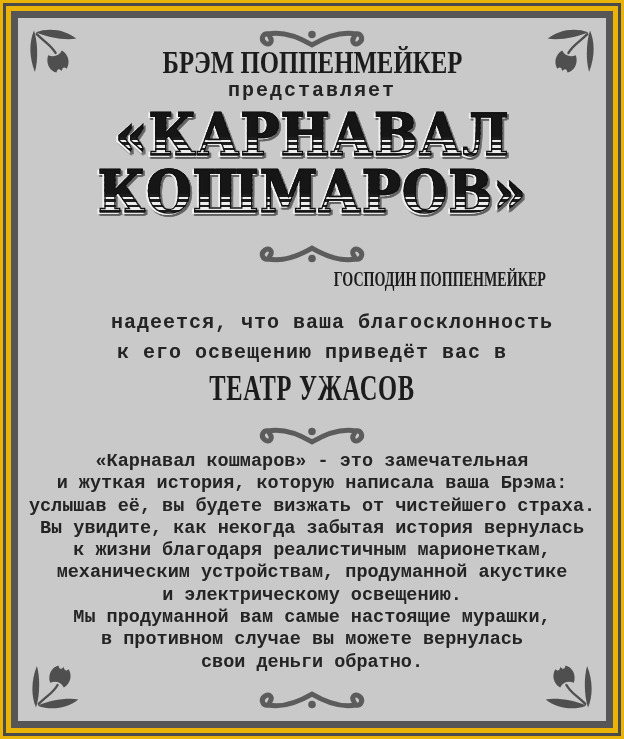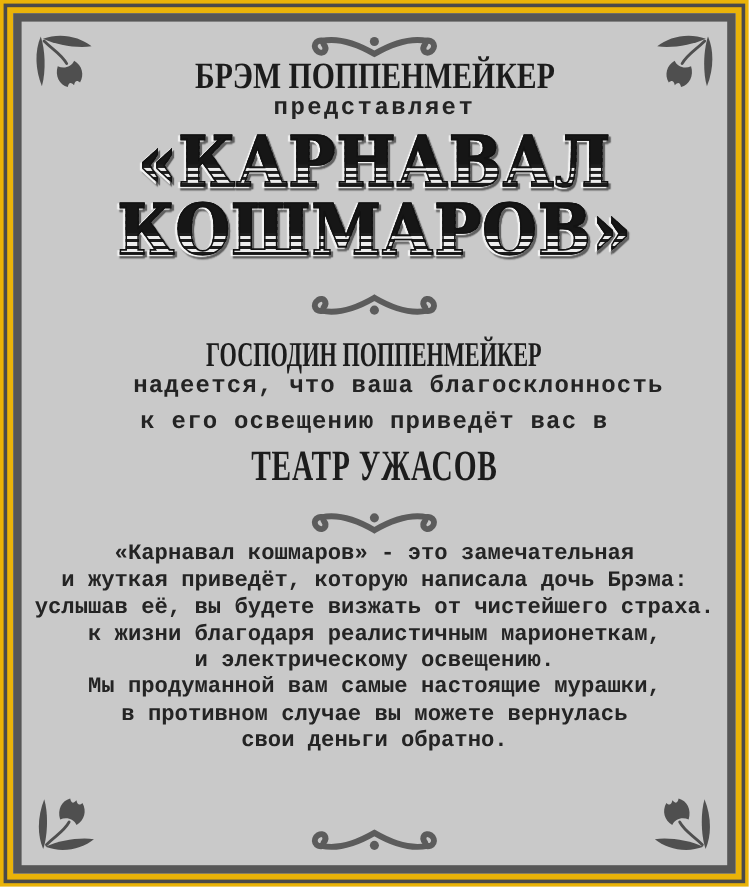--- a/index.html
+++ b/index.html
@@ -26,21 +26,21 @@
   .flourish-1{top:8px;}
   .flourish-2{top:222px;}
   .flourish-3{top:405px;}
   .flourish-4{top:668px;}
 
   
   .heading{font-family:"Liberation Serif",serif;font-weight:bold;color:#1c1c1c;line-height:1.1;}
   .heading span{display:inline-block;}
   .presenter{top:28px;font-size:31px;}
   .presenter span{transform:scaleX(.80);}
-  .subheading{top:263px;font-size:29px;}
+  .subheading{top:249px;font-size:22px;text-align:right;}
   .subheading span{transform:scaleX(.64);}
   .venue{top:351px;font-size:36px;letter-spacing:1px;}
   .venue span{transform:scaleX(.68);}
 
   
   .mono{font-family:"Liberation Mono",monospace;font-weight:bold;color:#242424;}
   .presents{top:61px;font-size:20px;letter-spacing:2px;}
   .hope-1{top:293px;font-size:20px;letter-spacing:1px;padding-left:40px;}
   .hope-2{top:323px;font-size:20px;letter-spacing:1px;}
 
@@ -172,23 +172,25 @@
       </div>
       <div class="center-row mono hope-1">надеется, что ваша благосклонность</div>
       <div class="center-row mono hope-2">к его освещению приведёт вас в</div>
 
       <div class="center-row heading venue">
         <span>ТЕАТР УЖАСОВ</span>
       </div>
 
       <div class="body-par">
         <div class="body-line">«Карнавал кошмаров» - это замечательная</div>
-        <div class="body-line">и жуткая приведёт, которую написала дочь Брэма:</div>
+        <div class="body-line">и жуткая история, которую написала ваша Брэма:</div>
         <div class="body-line">услышав её, вы будете визжать от чистейшего страха.</div>
+        <div class="body-line">Вы увидите, как некогда забытая история вернулась</div>
         <div class="body-line">к жизни благодаря реалистичным марионеткам,</div>
+        <div class="body-line">механическим устройствам, продуманной акустике</div>
         <div class="body-line">и электрическому освещению.</div>
         <div class="body-line">Мы продуманной вам самые настоящие мурашки,</div>
         <div class="body-line">в противном случае вы можете вернулась</div>
         <div class="body-line">свои деньги обратно.</div>
       </div>
 
     </div>
   </div>
 </div>
 

